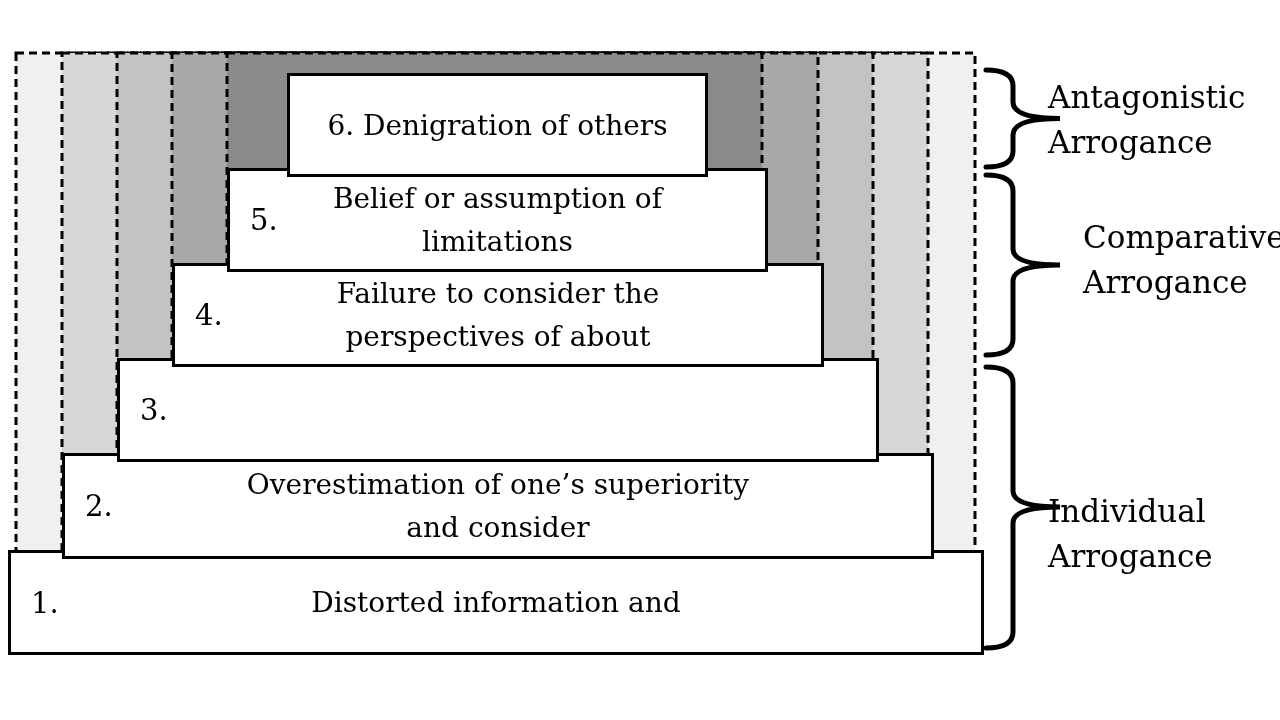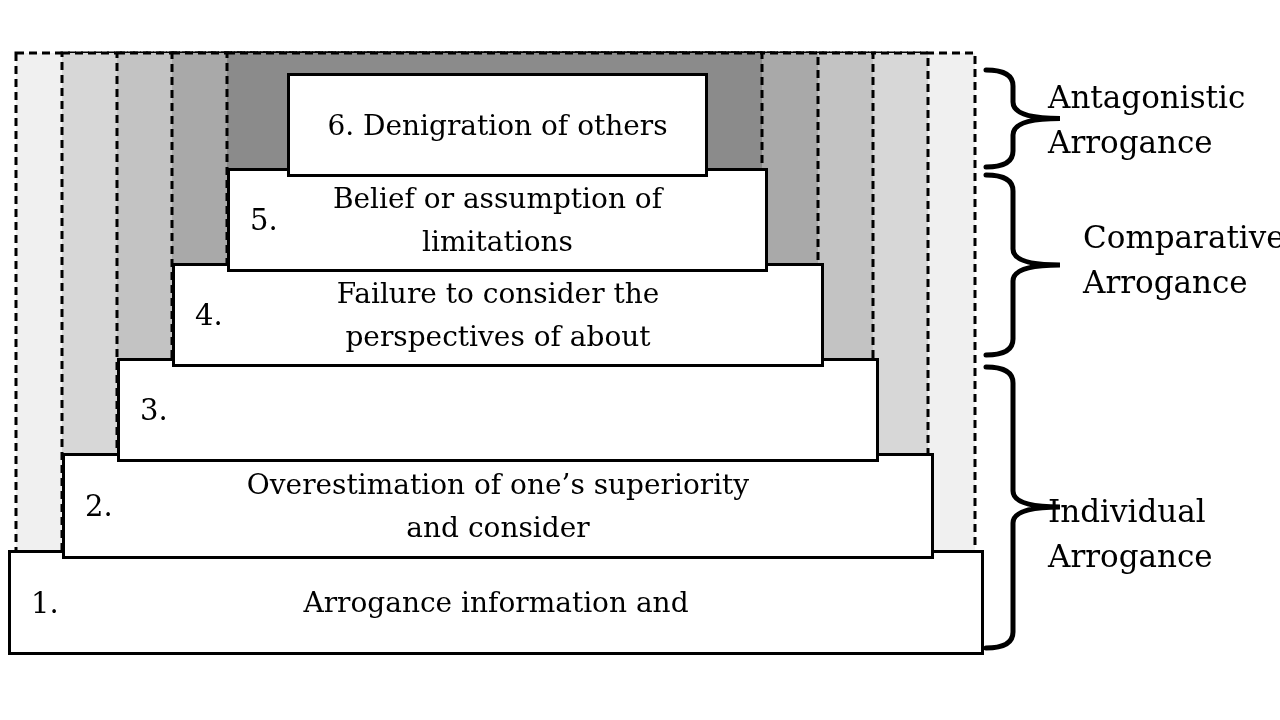--- a/index.html
+++ b/index.html
@@ -40,21 +40,21 @@
              Q 1013,118.5 1013,135 L 1013,151 Q 1013,167 986,167"></path>
     <path class="brace" d="M 986,175 Q 1013,175 1013,191 L 1013,249 Q 1013,265 1060,265
              Q 1013,265 1013,281 L 1013,339 Q 1013,355 986,355"></path>
     <path class="brace" d="M 986,367 Q 1013,367 1013,383 L 1013,491 Q 1013,507 1060,507
              Q 1013,507 1013,523 L 1013,632 Q 1013,648 986,648"></path>
   </svg>
 
   <div class="level" style="left:8px; top:550px; width:970px; height:99px;">
     <span class="num">1.</span>
     <div>
-      <div>Arrogance information and</div>
+      <div>Distorted information and</div>
     </div>
   </div>
 
   <div class="level" style="left:62px; top:453px; width:866px; height:100px;">
     <span class="num">2.</span>
     <div>
       <div>Overestimation of one’s superiority</div>
       <div>and consider</div>
     </div>
   </div>

